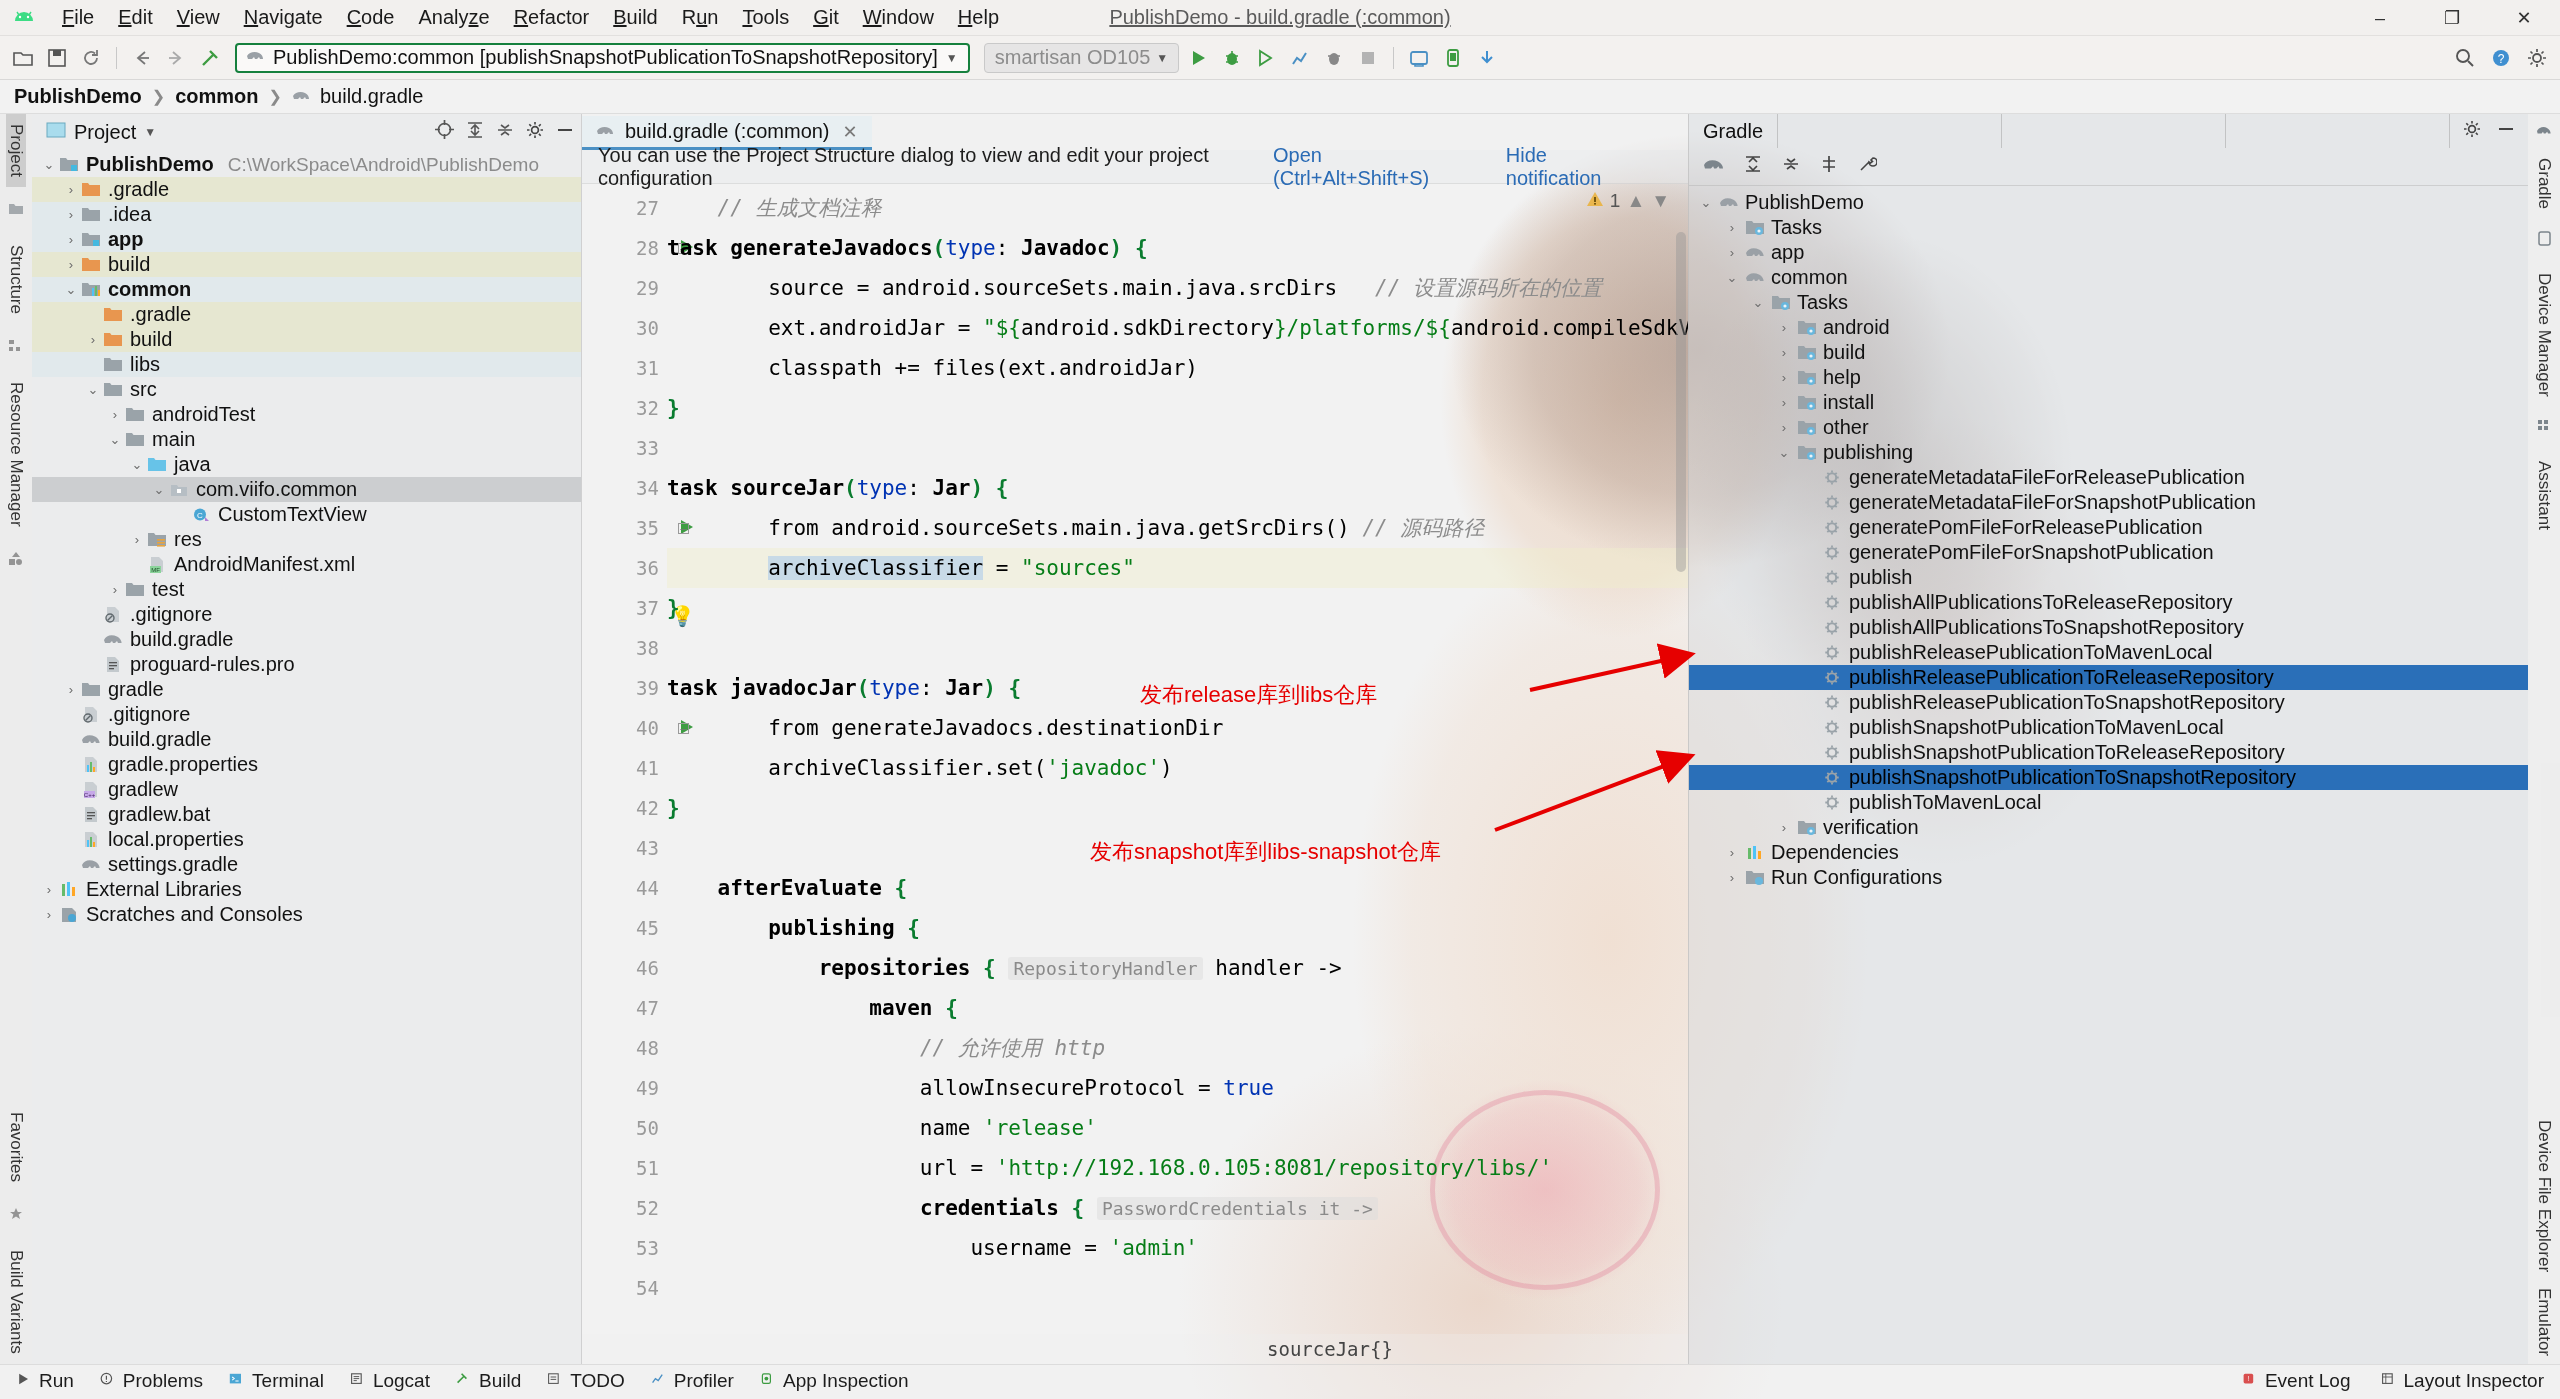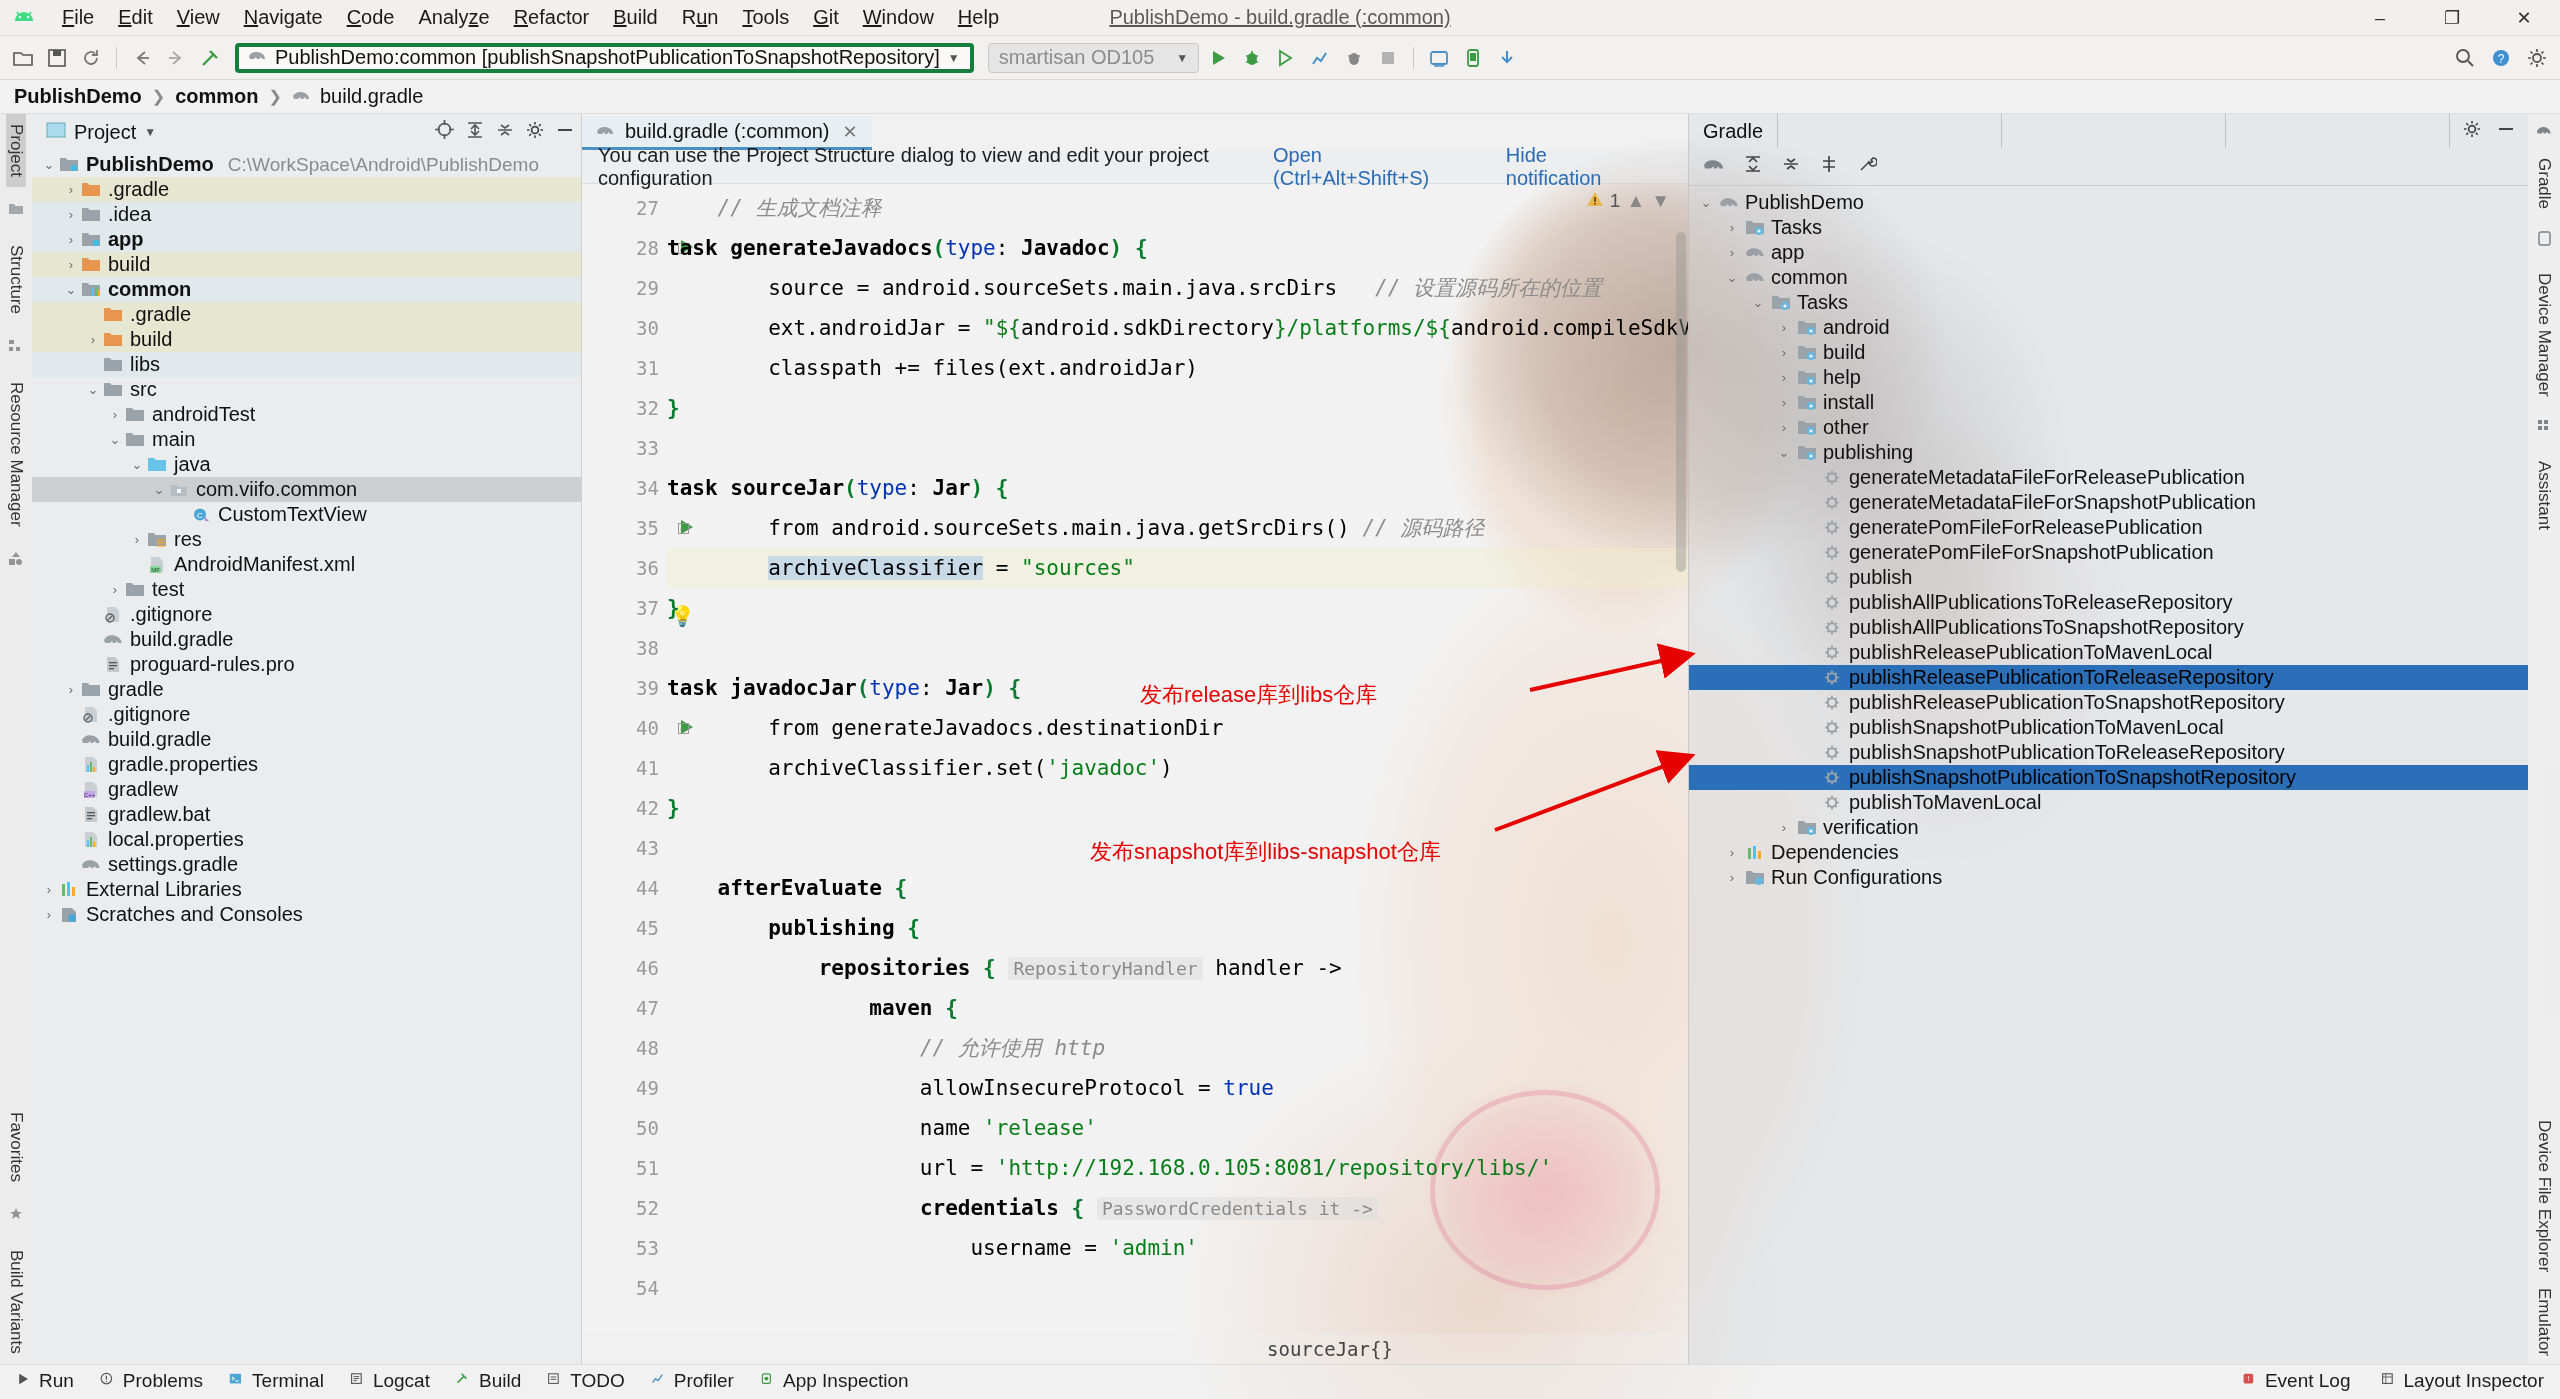--- a/index.html
+++ b/index.html
@@ -69,25 +69,25 @@
   #toolbar {
     height:44px; display:flex; align-items:center; gap:4px; padding:0 8px;
     background:rgba(242,240,238,.80); position:relative; z-index:5;
     border-bottom:1px solid rgba(205,205,205,.7);
   }
   .tbtn { width:30px; height:30px; display:flex; align-items:center; justify-content:center; border-radius:3px; }
   .tbtn svg { display:block; }
   .tsep { width:1px; height:22px; background:#c8c8c8; margin:0 6px; }
   #run-config {
     display:flex; align-items:center; gap:8px; height:30px; padding:0 10px 0 8px;
-    border:4px solid #15803d; border-radius:4px; background:rgba(255,255,255,.55);
+    border:2px solid #15803d; border-radius:4px; background:rgba(255,255,255,.55);
     font-size:20px; color:#111; margin-left:6px;
   }
   #device-sel {
-    display:flex; align-items:center; gap:22px; height:30px; padding:0 10px;
+    display:flex; align-items:center; gap:6px; height:30px; padding:0 10px;
     border:1px solid #c9c9c9; border-radius:4px; background:rgba(222,222,222,.6);
     font-size:20px; color:#8c8c8c; margin-left:10px;
   }
   .caret { font-size:12px; color:#555; }
   #toolbar-right { margin-left:auto; display:flex; align-items:center; gap:6px; }
 
   
   #navbar {
     height:34px; display:flex; align-items:center; padding-left:14px;
     background:rgba(242,242,242,.55); font-size:20px; position:relative; z-index:4;

